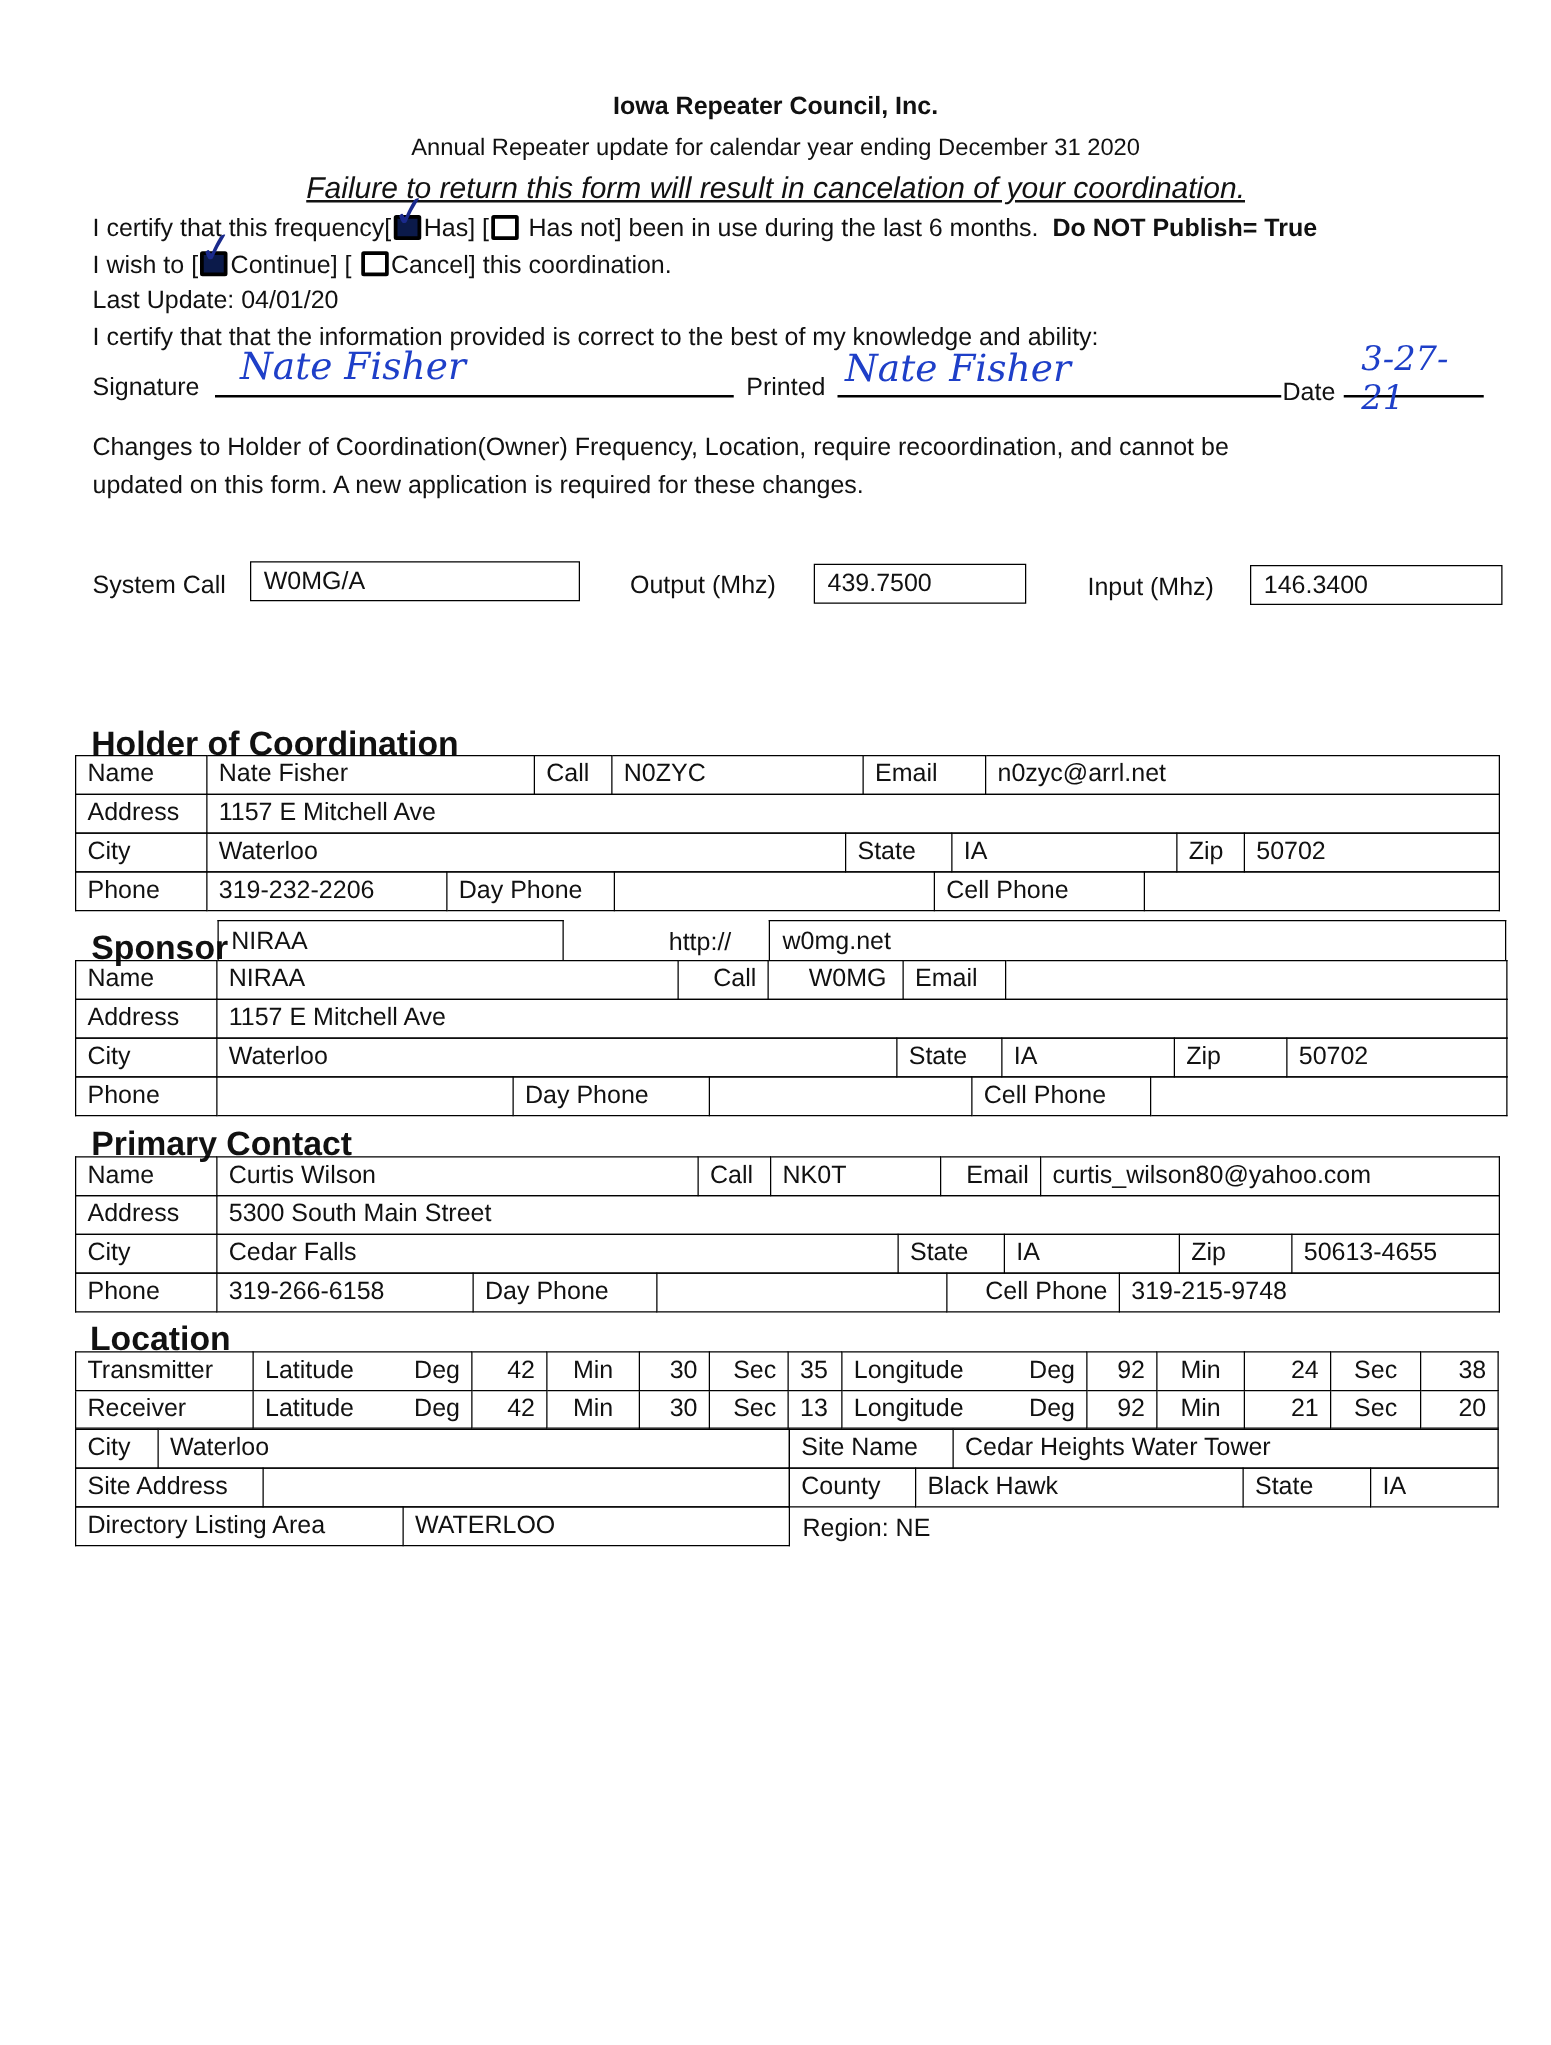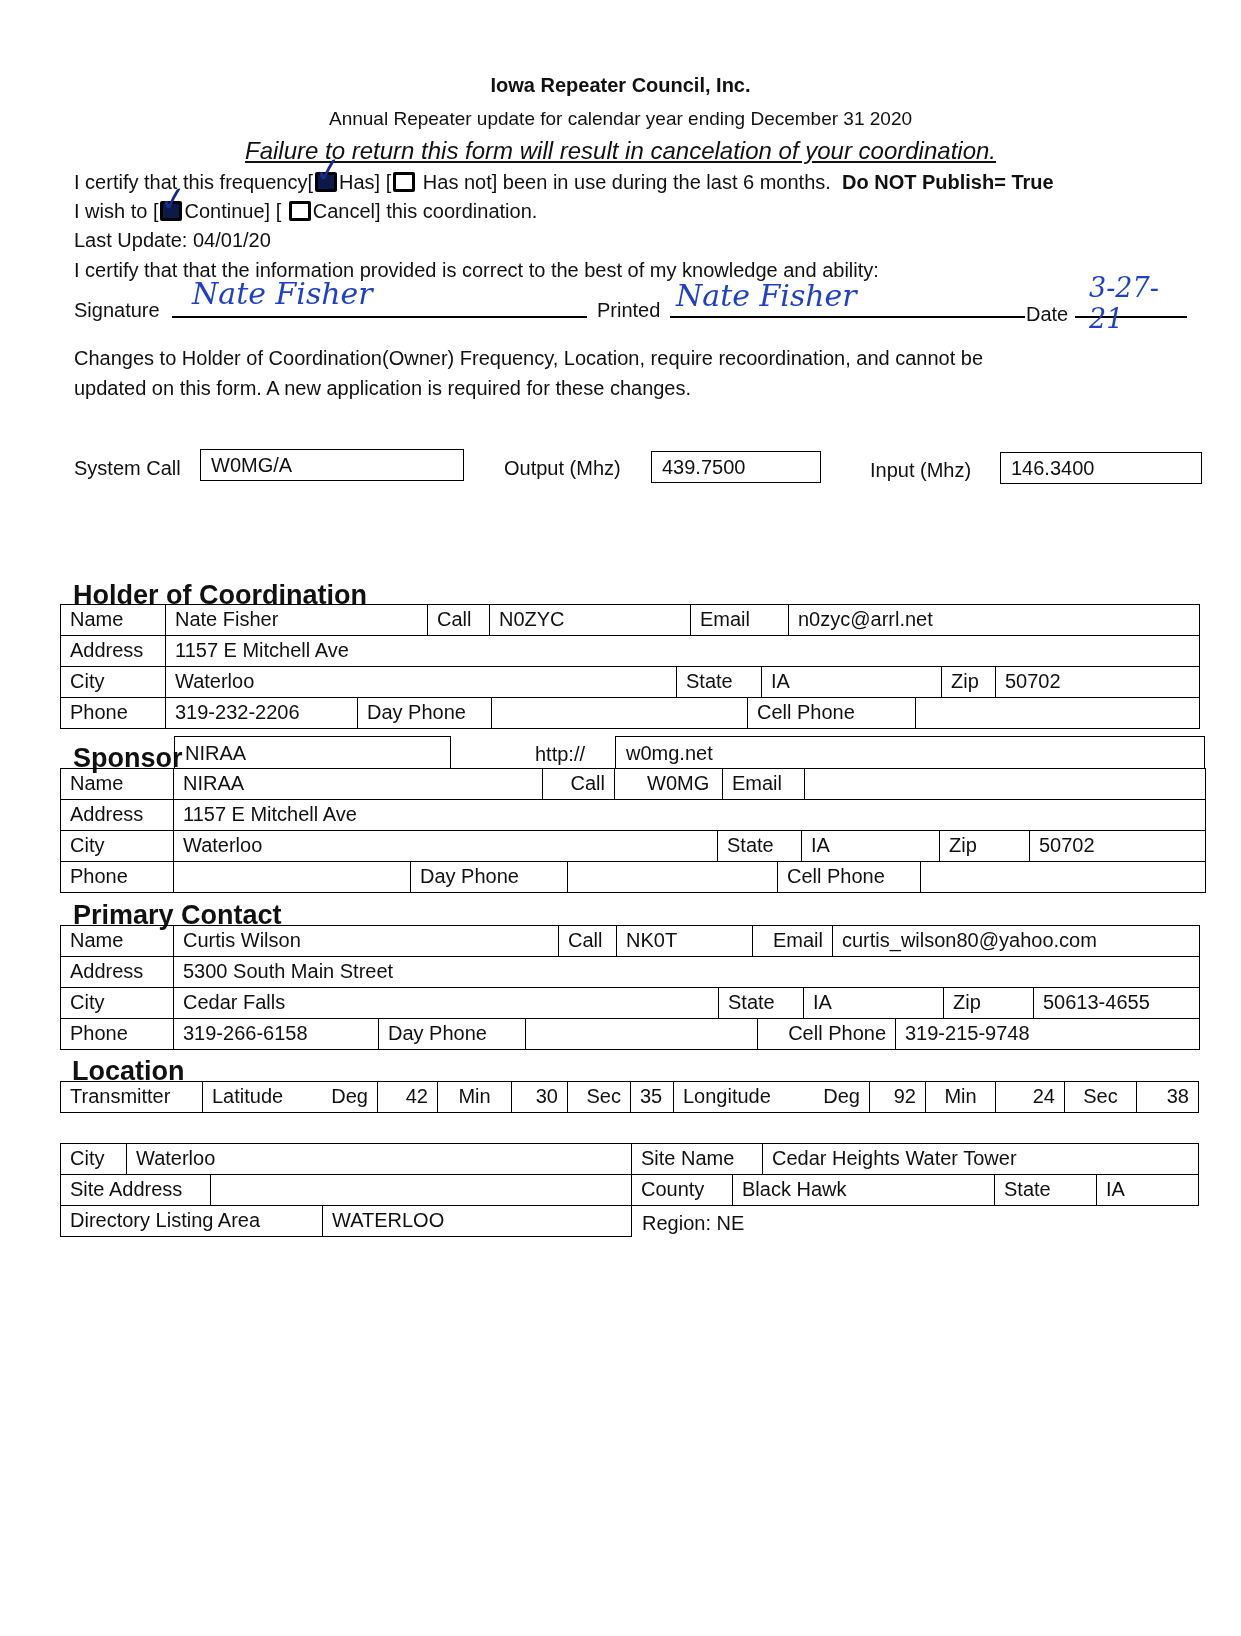--- a/index.html
+++ b/index.html
@@ -220,20 +220,35 @@
     <td style="width:56px;" class="r">30</td>
     <td style="width:63px;" class="r">Sec</td>
     <td style="width:43px;">35</td>
     <td style="width:196px;"><span>Longitude</span><span style="float:right;">Deg</span></td>
     <td style="width:56px;" class="r">92</td>
     <td style="width:70px;" class="c">Min</td>
     <td style="width:69px;" class="r">24</td>
     <td style="width:72px;" class="c">Sec</td>
     <td class="r">38</td>
   </tr>
+  <tr>
+    <td>Receiver</td>
+    <td><span>Latitude</span><span style="float:right;">Deg</span></td>
+    <td class="r">42</td>
+    <td class="c">Min</td>
+    <td class="r">30</td>
+    <td class="r">Sec</td>
+    <td>13</td>
+    <td><span>Longitude</span><span style="float:right;">Deg</span></td>
+    <td class="r">92</td>
+    <td class="c">Min</td>
+    <td class="r">21</td>
+    <td class="c">Sec</td>
+    <td class="r">20</td>
+  </tr>
 </tbody>
   </table>
 <table class="grid" style="left:60px; top:1143px; width:572px;">
   <tbody>
       <tr>
     <td style="width:66px;">City</td>
     <td>Waterloo</td>
   </tr>
 </tbody>
   </table>

